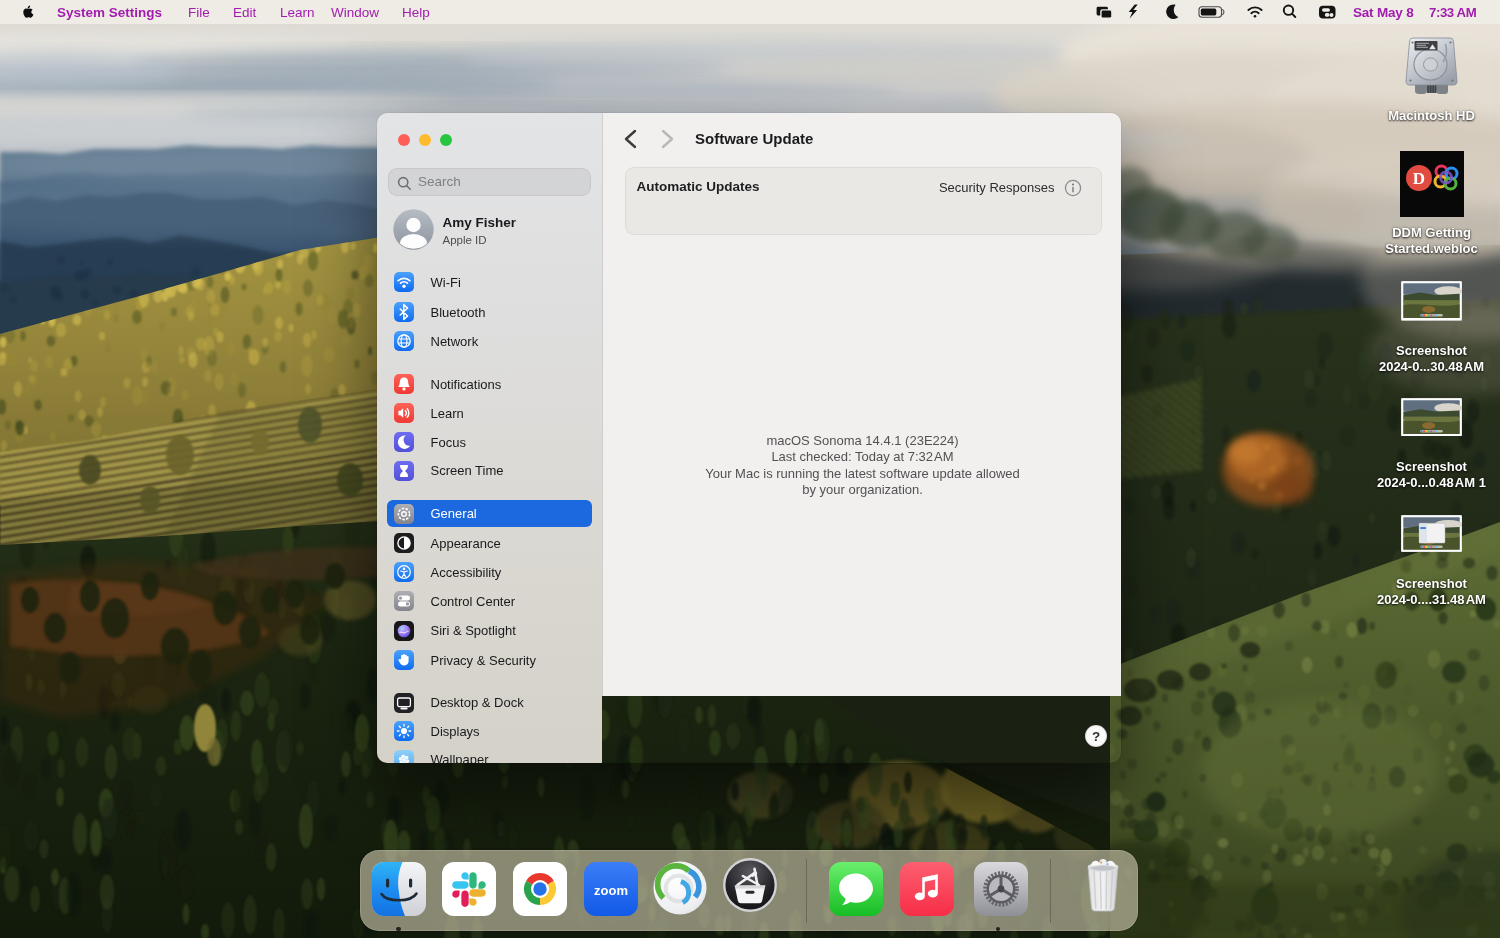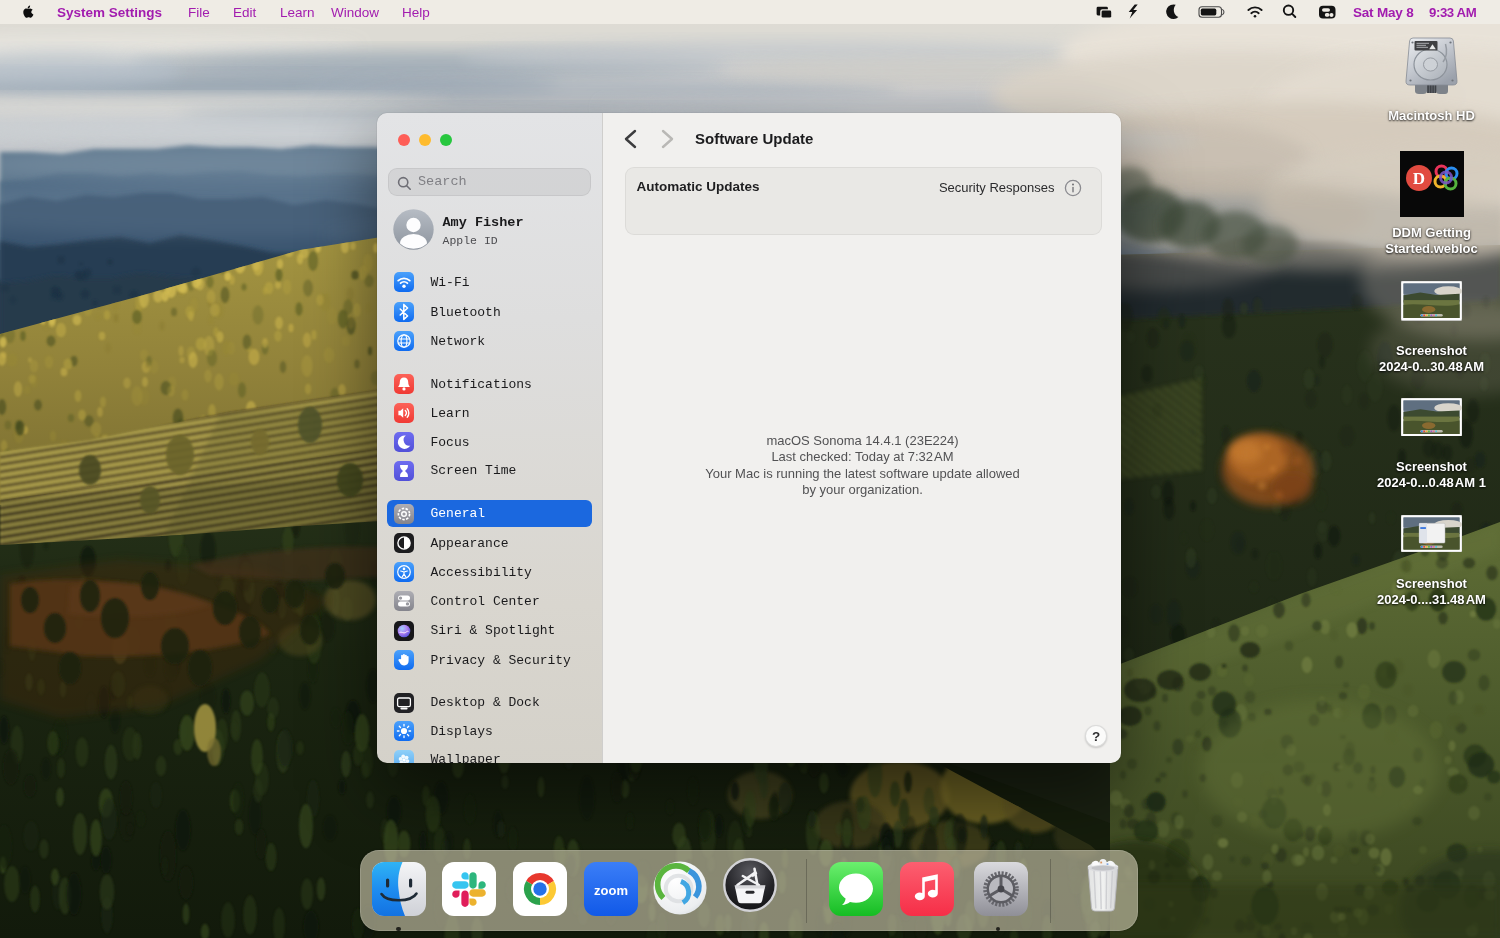--- a/index.html
+++ b/index.html
@@ -7,22 +7,22 @@
   #screen { position:relative; width:1500px; height:938px; background:#1a2112; }
   .abs { position:absolute; }
 
   #menubar { position:absolute; left:0; top:0; width:1500px; height:24px; background:#efece5; z-index:30; }
   #menubar .mi { position:absolute; top:0; height:28px; line-height:25px; font-size:13.5px; color:#a21caf; }
   #menubar .bold { font-weight:bold; }
 
   #win { position:absolute; left:377px; top:113px; width:744px; height:650px; border-radius:10px;
          box-shadow:0 30px 70px rgba(0,0,0,0.5), 0 0 1px rgba(0,0,0,0.4); z-index:20; overflow:hidden; }
   #sidebar { position:absolute; left:0; top:0; width:225px; height:684px;
-             background:linear-gradient(180deg,#e3e4e6 0%, #dedede 30%, #d9d6cf 72%, #d4d1c9 97.6%, #a09c92 98.8%, #45443b 100%);font-family:Liberation Mono, monospace; }
-  #content { position:absolute; left:225px; top:0; width:519px; height:650px; background:#f1f0ee; border-left:1px solid rgba(0,0,0,0.14); }
+             background:linear-gradient(180deg,#e3e4e6 0%, #dedede 30%, #d9d6cf 72%, #d4d1c9 97.6%, #a09c92 98.8%, #45443b 100%); }
+  #content { position:absolute; left:225px; top:0; width:519px; height:583px; background:#f1f0ee; border-left:1px solid rgba(0,0,0,0.14); }
 
   .tl { position:absolute; top:21px; width:12px; height:12px; border-radius:50%; }
 
   #search { position:absolute; left:11px; top:55px; width:203px; height:28px; border-radius:9px;
             background:rgba(197,198,200,0.5); border:1px solid rgba(0,0,0,0.06); color:#7f7f84; font-size:13.5px; }
 
   .srow { position:absolute; left:10px; width:205px; height:27px; border-radius:6px; }
   .srow .sic { position:absolute; left:7px; top:3.5px; width:20px; height:20px; border-radius:5px; }
   .srow .slab { position:absolute; left:43.5px; top:0; line-height:27px; font-size:13px; color:#1a1a1c; white-space:nowrap; }
 
@@ -1974,21 +1974,21 @@
         <line x1="202.2" y1="13.9" x2="205.3" y2="17" stroke-width="1.9"></line>
       </g>
       <g>
         <rect x="229" y="5.8" width="16.5" height="12.6" rx="4" fill="#141414"></rect>
         <rect x="232" y="8.2" width="8" height="3.6" rx="1.8" fill="#efece5"></rect>
         <circle cx="241.5" cy="14.9" r="2" fill="#efece5"></circle>
         <rect x="234.8" y="13.1" width="4.7" height="3.6" rx="1.8" fill="#efece5"></rect>
       </g>
     </svg></span>
     <span class="mi" style="left:1353px;font-weight:bold;letter-spacing:-0.2px">Sat May 8</span>
-    <span class="mi" style="left:1429px;font-weight:bold;letter-spacing:-0.4px;font-size:13.2px">9:33 AM</span>
+    <span class="mi" style="left:1429px;font-weight:bold;letter-spacing:-0.4px;font-size:13.2px">7:33 AM</span>
   </div>
 
   <div id="win">
     <div id="sidebar">
       <div class="tl" style="left:21px;background:#fe5e57"></div>
       <div class="tl" style="left:42px;background:#febb2e"></div>
       <div class="tl" style="left:62.5px;background:#27c73f"></div>
       <div id="search">
         <svg style="position:absolute;left:8px;top:6.5px" width="15" height="15" viewBox="0 0 15 15">
             <circle cx="6.2" cy="6.2" r="4.6" fill="none" stroke="#6e6e75" stroke-width="1.6"></circle>

